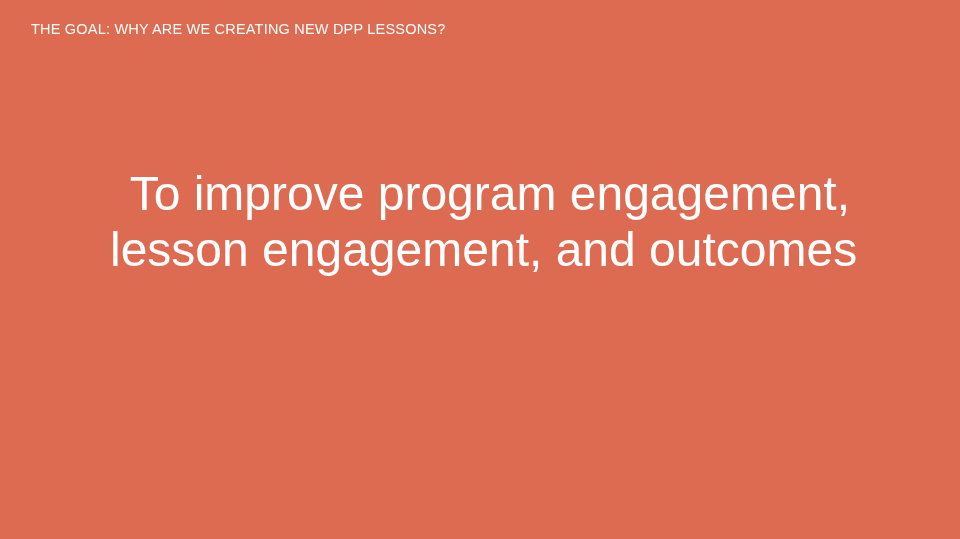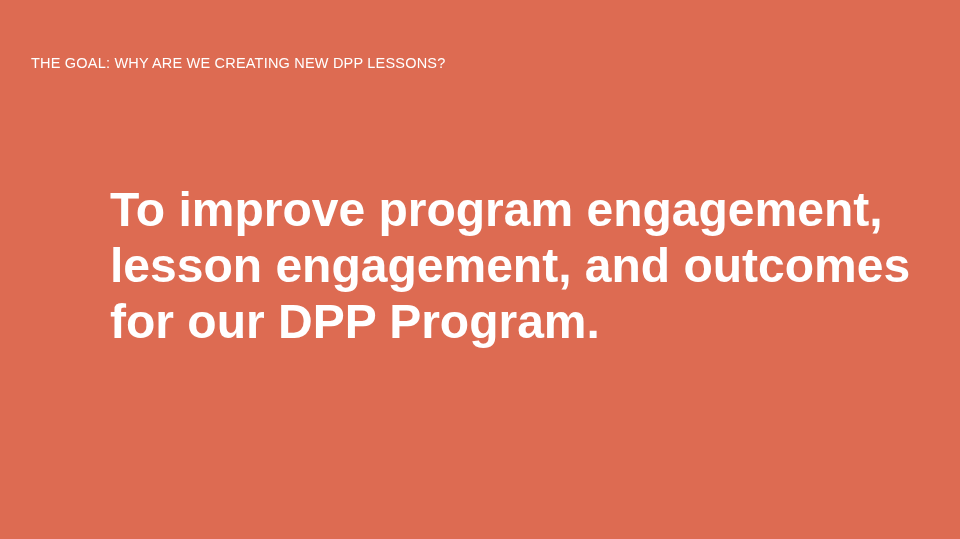--- a/index.html
+++ b/index.html
@@ -26,56 +26,53 @@
     left: 31px;
     top: 20px;
     width: 880px;
     font-size: 14.5px;
     line-height: 18px;
     letter-spacing: 0.2px;
     color: #ffffff;
     font-weight: 400;
     text-align: left;
     white-space: nowrap;
-    margin-top: 34px;
   }
 
   .body-wrap {
     position: absolute;
     left: 0;
     top: 166px;
     width: 960px;
     display: flex;
     justify-content: center;
   }
 
   .slide-body {
     width: 740px;
-    text-align: left;
+    text-align: right;
     color: #ffffff;
     font-size: 48px;
     line-height: 56px;
-    font-weight: 700;
+    font-weight: 400;
     letter-spacing: 0px;
-    margin-top: 16px;
   }
 
   .slide-body .line {
     display: block;
     white-space: nowrap;
   }
 </style>
 </head>
 <body>
 
 <div class="slide">
 
   <div class="slide-title">THE GOAL: WHY ARE WE CREATING NEW DPP LESSONS?</div>
 
   <div class="body-wrap">
     <div class="slide-body">
       <span class="line">To improve program engagement,</span>
       <span class="line">lesson engagement, and outcomes</span>
-      <span class="line">for our DPP Program.</span>
     </div>
   </div>
 
 </div>
 
 </body></html>

